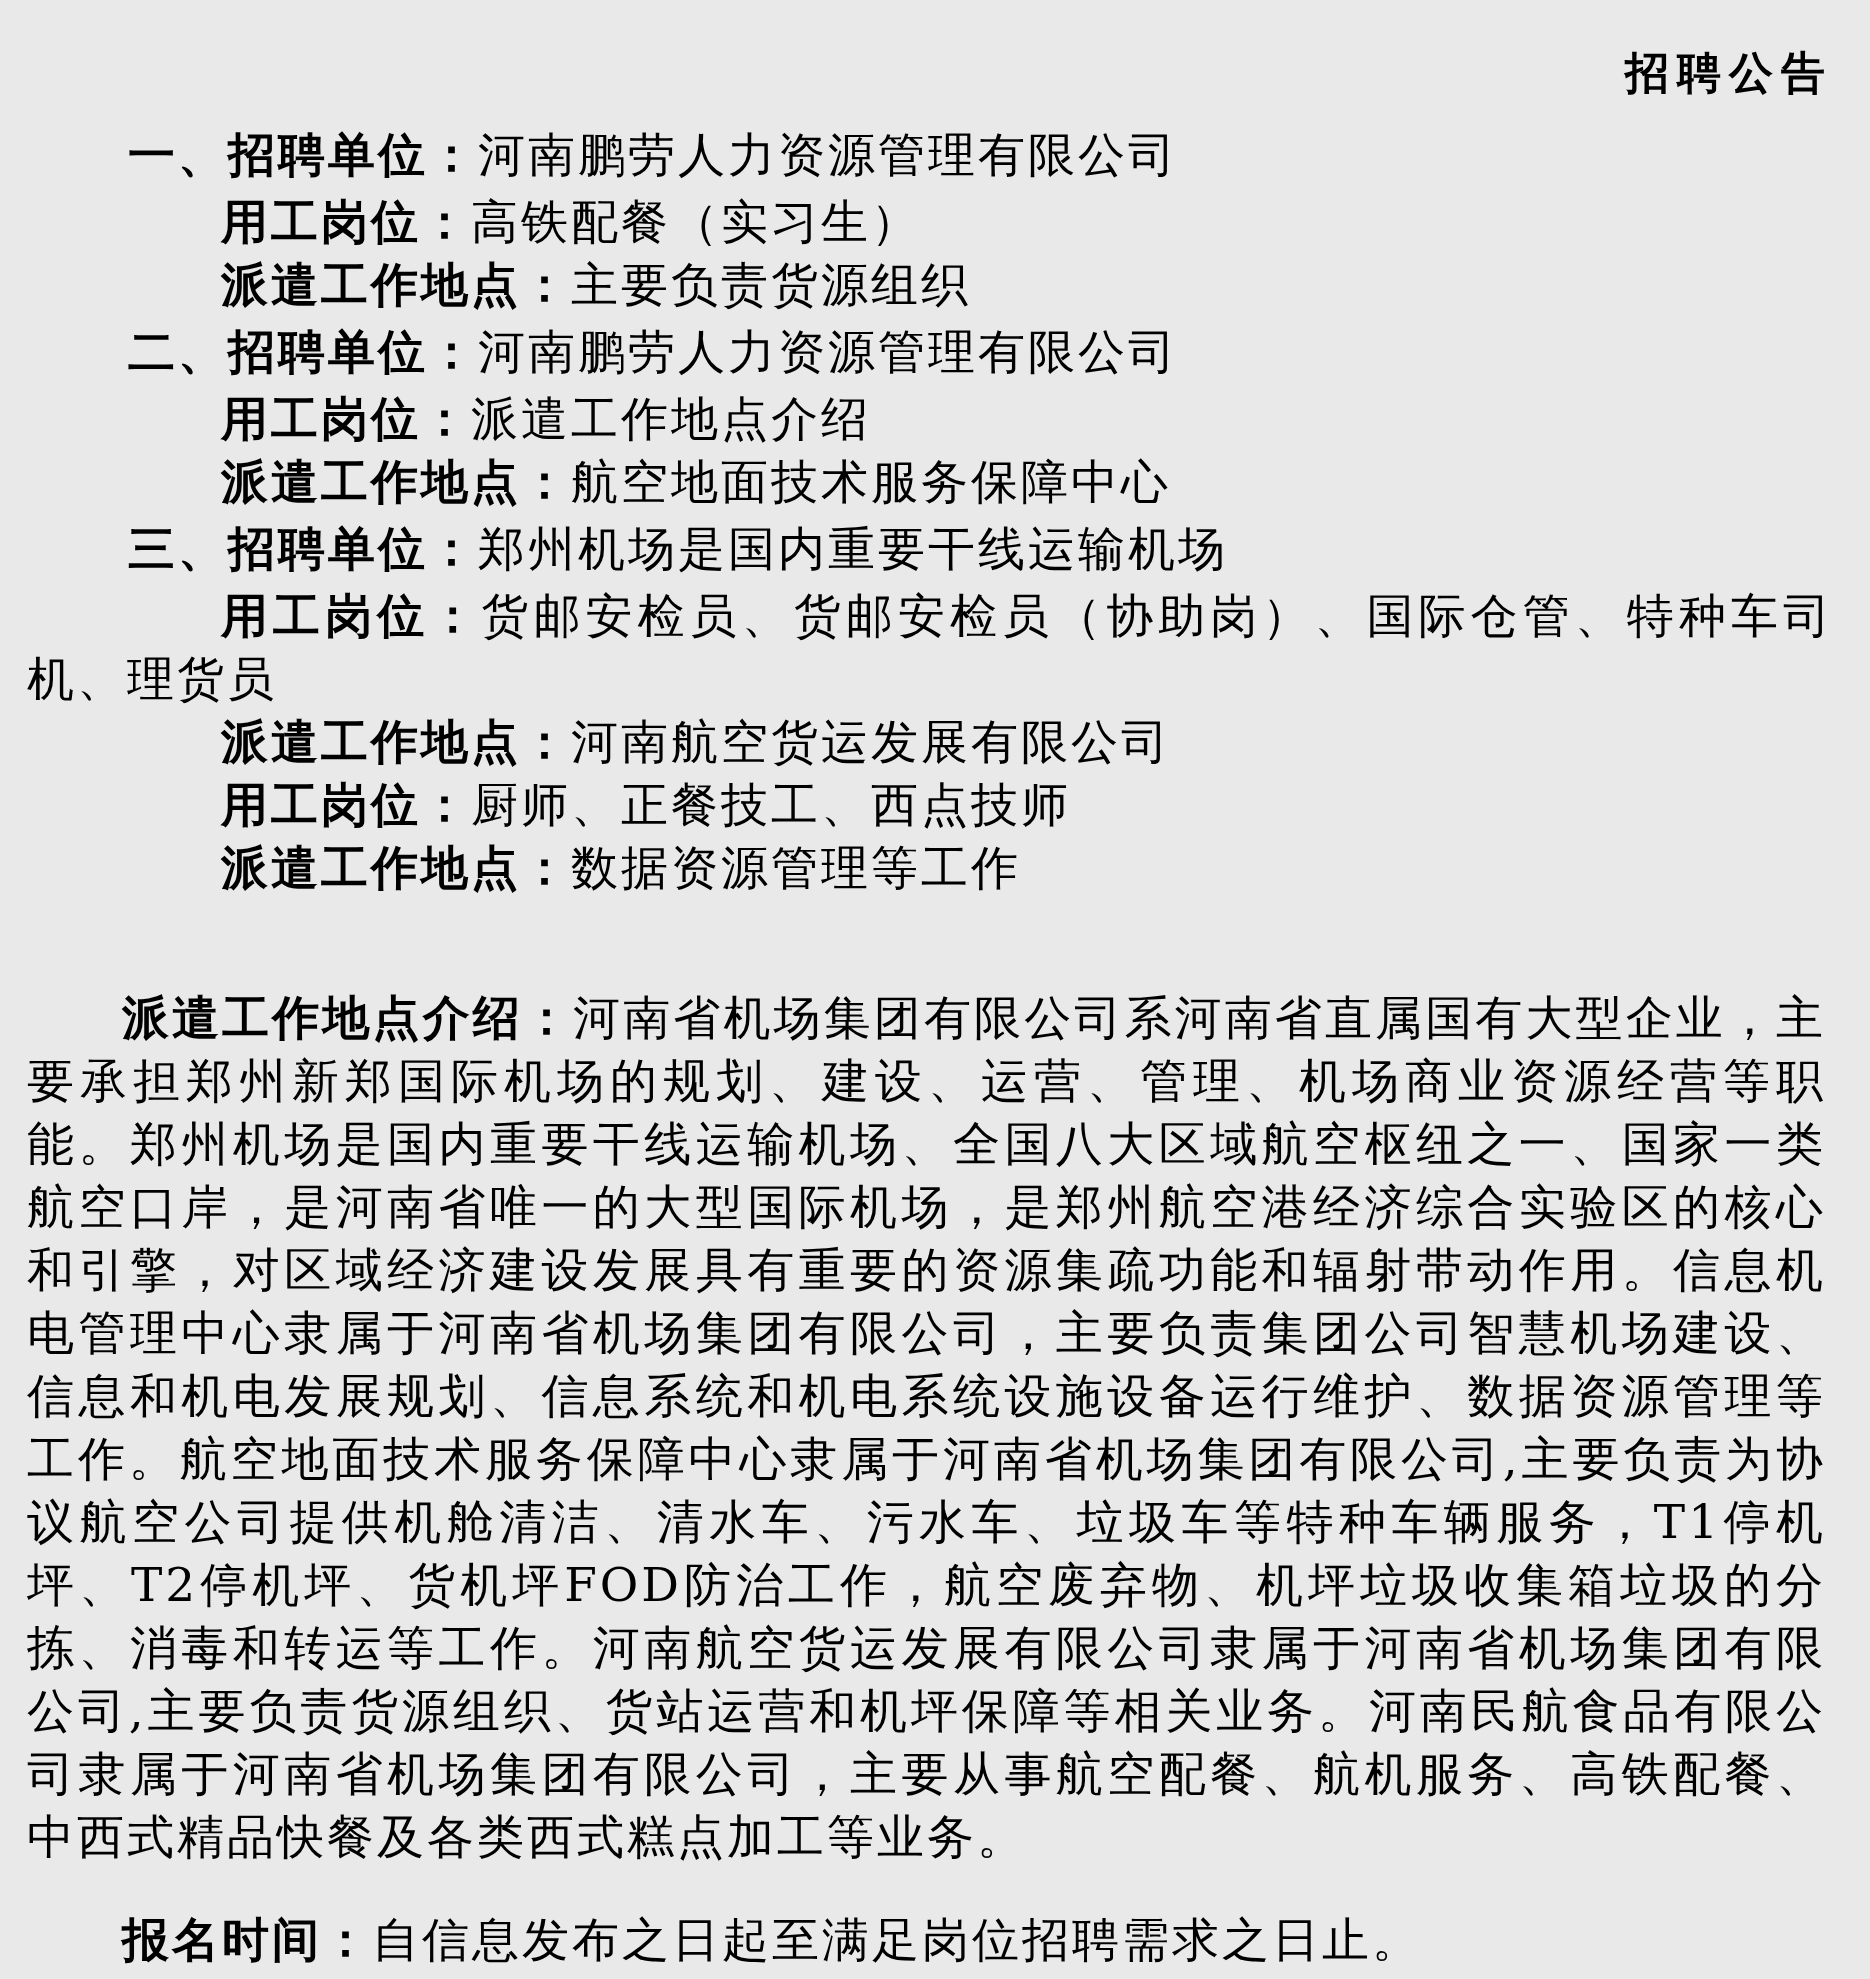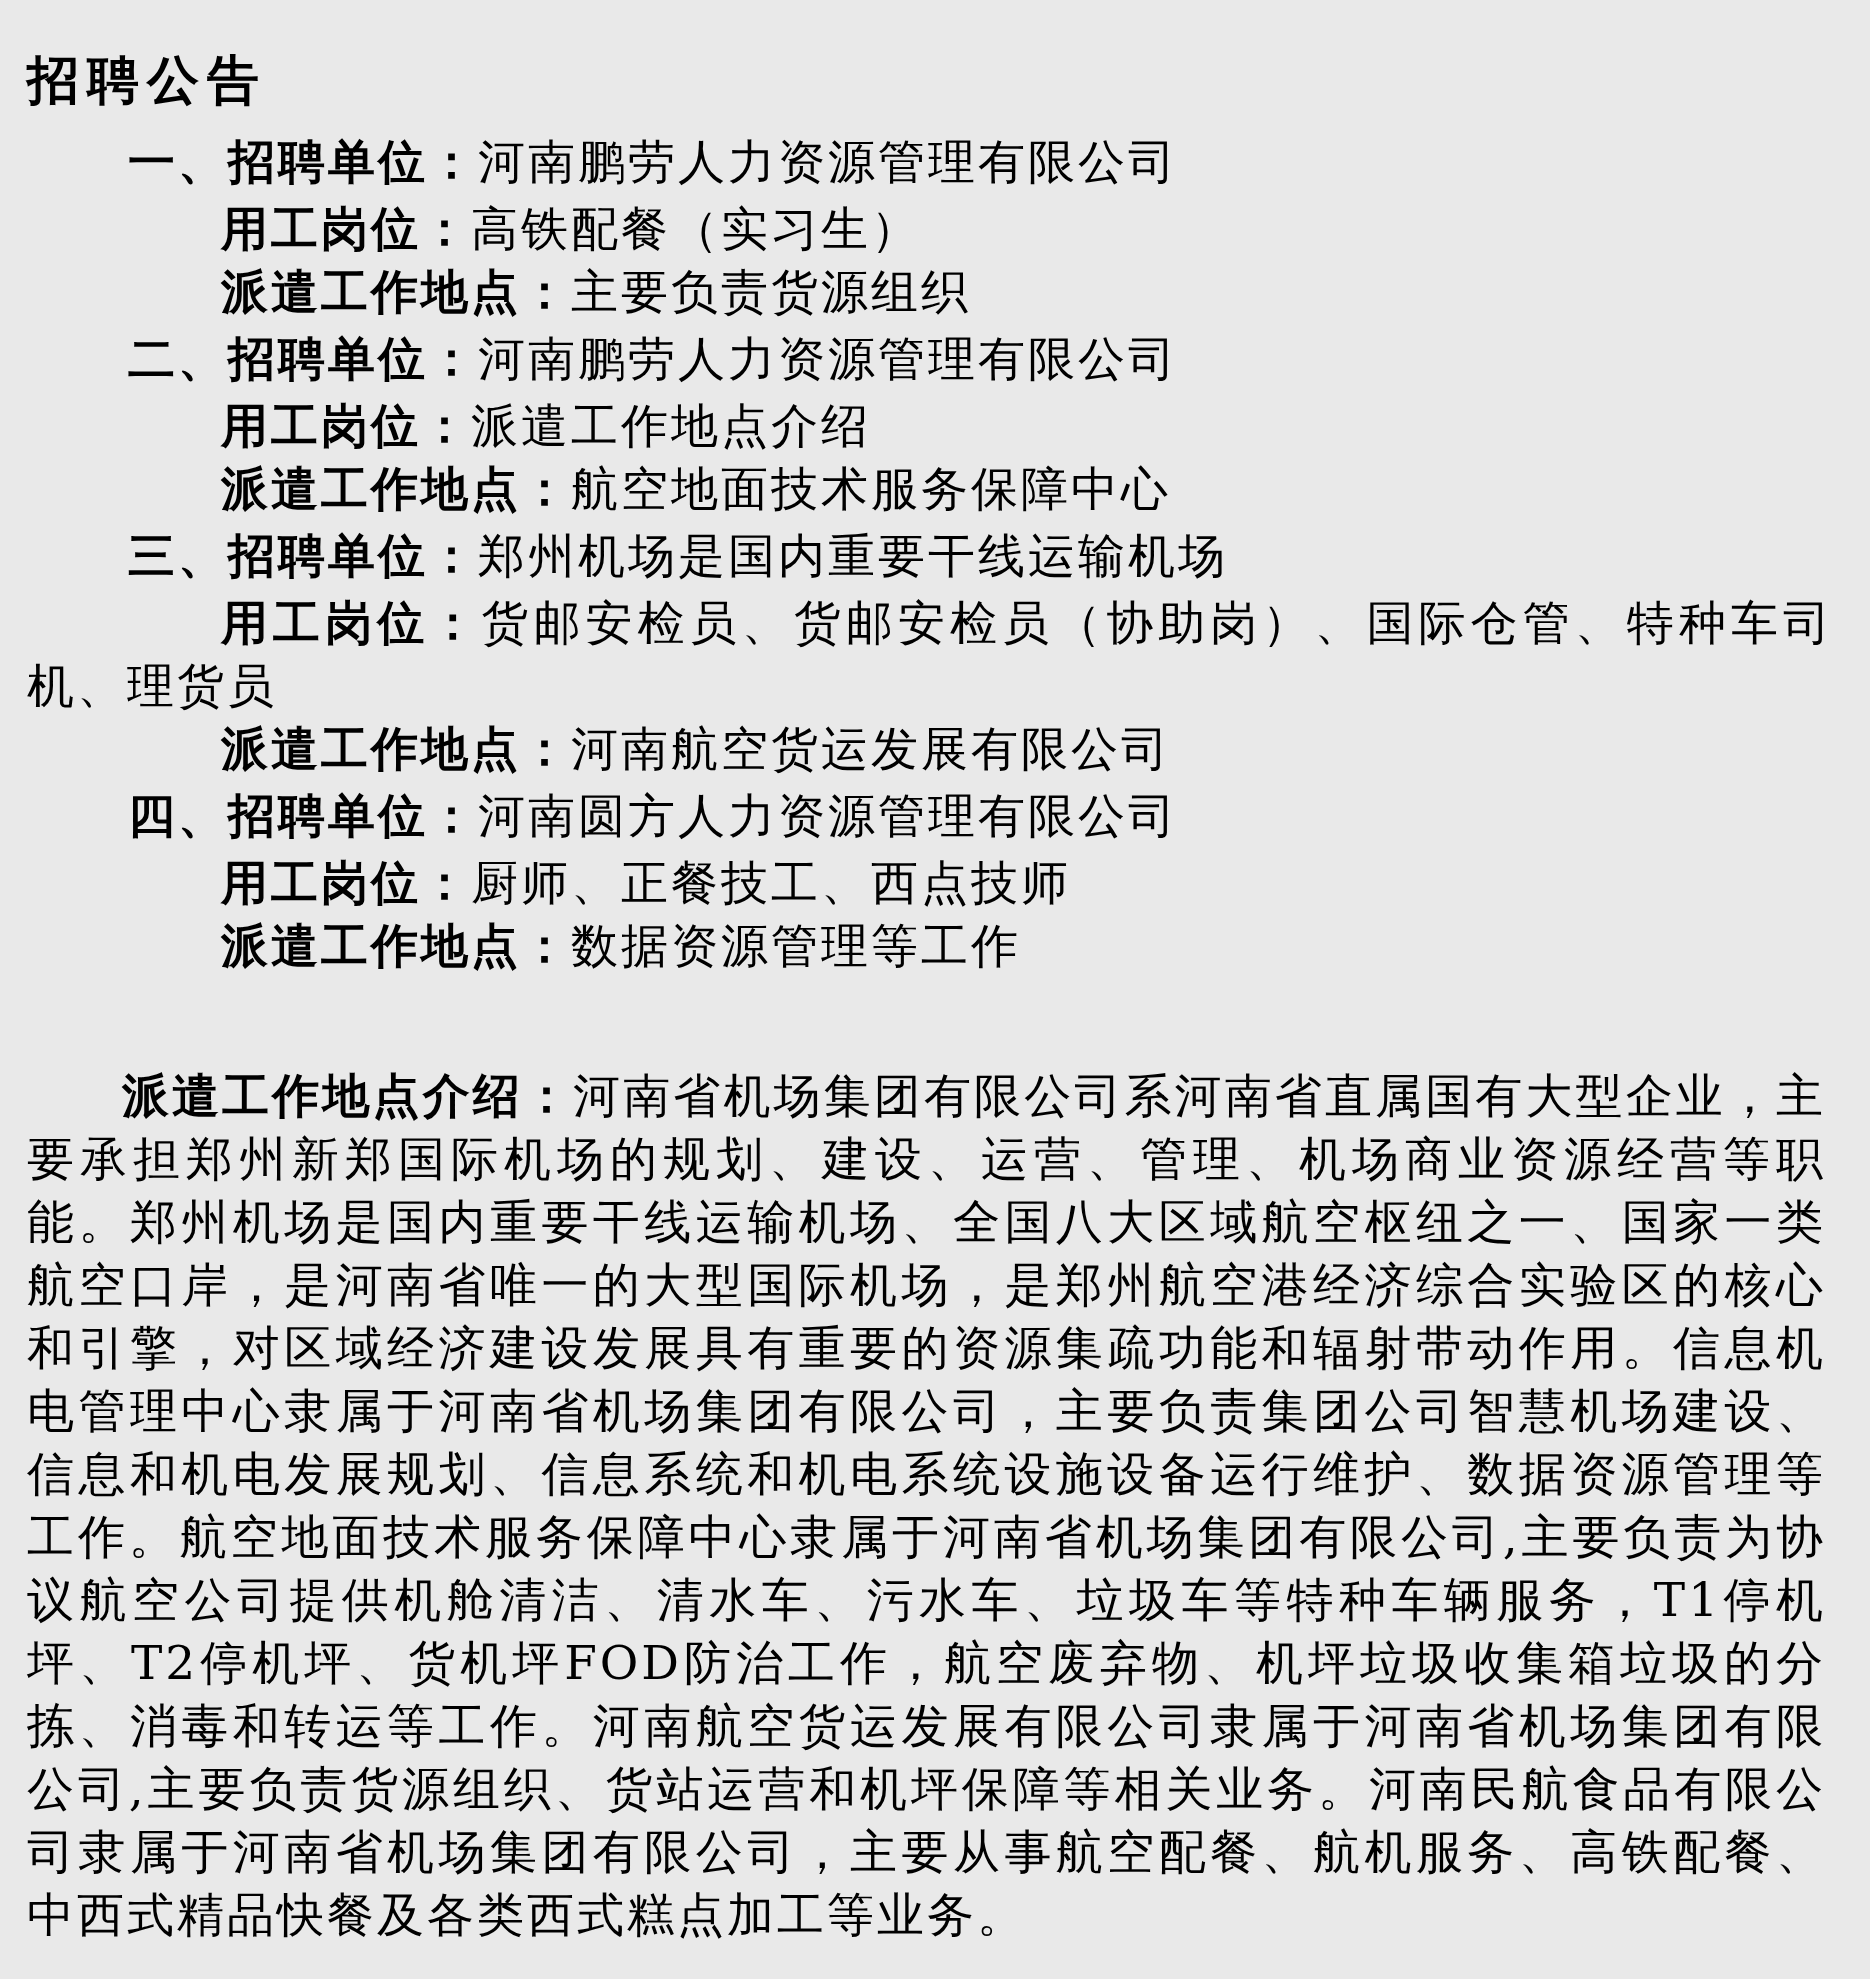--- a/index.html
+++ b/index.html
@@ -17,26 +17,26 @@
     width: 1870px;
     min-height: 1979px;
     padding: 34px 37px 30px 27px;
     font-size: 47px;
     line-height: 63px;
     letter-spacing: 3px;
     text-align: justify;
     font-family: "DejaVu Serif", serif;
   }
   .title {
-    font-size: 52px;
+    font-size: 44px;
     line-height: 77px;
     font-weight: 700;
-    text-align: left;
+    text-align: right;
     letter-spacing: 8px;
-    margin: 7px 0 12px 0;
+    margin: 0 0 12px 0;
     font-family: "DejaVu Serif", serif;
   }
   .lbl {
     font-family: "Liberation Sans", sans-serif;
     font-weight: 700;
   }
   .val {
     font-family: "DejaVu Serif", serif;
     font-weight: 400;
   }
@@ -78,21 +78,20 @@
       <p class="line-sub"><span class="lbl">派遣工作地点：</span><span class="val">航空地面技术服务保障中心</span></p>
     </div>
 
     <div>
       <p class="line-first"><span class="lbl">三、</span><span class="lbl">招聘单位：</span><span class="val">郑州机场是国内重要干线运输机场</span></p>
       <p class="line-sub"><span class="lbl">用工岗位：</span><span class="val">货邮安检员、货邮安检员（协助岗）、国际仓管、特种车司机、理货员</span></p>
       <p class="line-sub"><span class="lbl">派遣工作地点：</span><span class="val">河南航空货运发展有限公司</span></p>
     </div>
 
     <div>
-      <p class="line-first"><span class="lbl">四、</span><span class="lbl">招聘单位：</span><span class="val">河南圆方人力资源管理有限公司</span></p>
       <p class="line-sub"><span class="lbl">用工岗位：</span><span class="val">厨师、正餐技工、西点技师</span></p>
       <p class="line-sub"><span class="lbl">派遣工作地点：</span><span class="val">数据资源管理等工作</span></p>
     </div>
 
   </section>
 
   <p class="intro-p"><span class="lbl">派遣工作地点介绍：</span><span class="val">河南省机场集团有限公司系河南省直属国有大型企业，主要承担郑州新郑国际机场的规划、建设、运营、管理、机场商业资源经营等职能。郑州机场是国内重要干线运输机场、全国八大区域航空枢纽之一、国家一类航空口岸，是河南省唯一的大型国际机场，是郑州航空港经济综合实验区的核心和引擎，对区域经济建设发展具有重要的资源集疏功能和辐射带动作用。信息机电管理中心隶属于河南省机场集团有限公司，主要负责集团公司智慧机场建设、信息和机电发展规划、信息系统和机电系统设施设备运行维护、数据资源管理等工作。航空地面技术服务保障中心隶属于河南省机场集团有限公司,主要负责为协议航空公司提供机舱清洁、清水车、污水车、垃圾车等特种车辆服务，T1停机坪、T2停机坪、货机坪FOD防治工作，航空废弃物、机坪垃圾收集箱垃圾的分拣、消毒和转运等工作。河南航空货运发展有限公司隶属于河南省机场集团有限公司,主要负责货源组织、货站运营和机坪保障等相关业务。河南民航食品有限公司隶属于河南省机场集团有限公司，主要从事航空配餐、航机服务、高铁配餐、中西式精品快餐及各类西式糕点加工等业务。</span></p>
 
   <p class="signup-p"><span class="lbl">报名时间：</span><span class="val">自信息发布之日起至满足岗位招聘需求之日止。</span></p>
 

